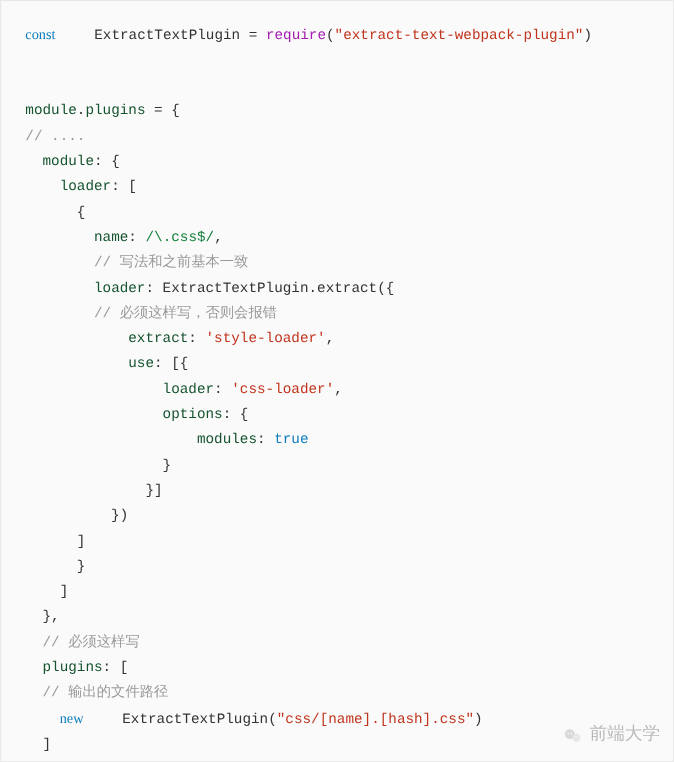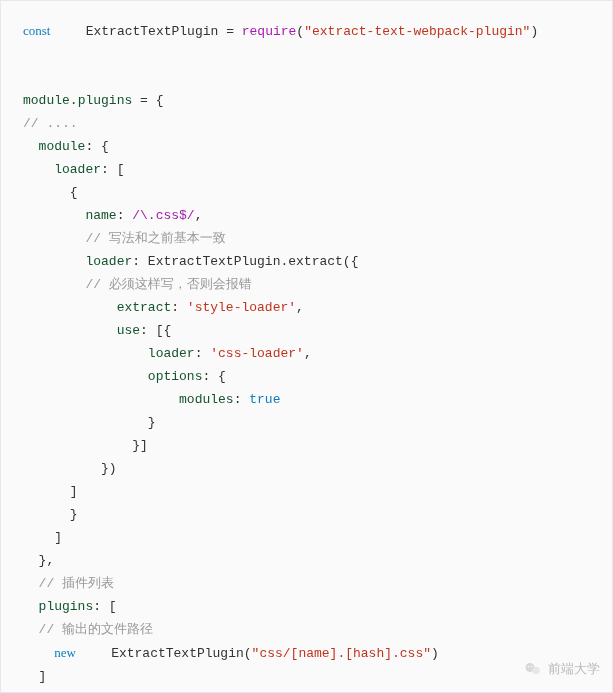--- a/index.html
+++ b/index.html
@@ -27,34 +27,34 @@
     white-space: pre;
     line-height: 23px;
     font-family: Consolas, Monaco, "Courier New", monospace;
     font-size: 13px;
     color: #333333;
   }
   .kw { color: #0b7dbf; font-family: Liberation Serif, serif; }       
   .prop { color: #14532d; }     
   .fn { color: #a21caf; }       
   .str { color: #c0341d; }      
-  .regex { color: #a21caf; margin-top: 36px; }    
+  .regex { color: #15803d; margin-top: 36px; }    
   .cmt { color: #999999; }      
   .bool { color: #0b7dbf; margin-top: 26px; }     
   .plain { color: #333333; }
   .ident { color: #333333; margin-left: 32px; }
   .dot { color: #333333; }
   .paren { color: #333333; }
 
   .watermark {
     position: absolute;
     right: 12px;
     bottom: 14px;
     font-family: Liberation Sans, sans-serif;
-    font-size: 13px;
+    font-size: 16px;
     color: #b9b9b9;
     display: flex;
     align-items: flex-end;
     gap: 6px;
   }
   .wm-icon {
     width: 18px;
     height: 18px;
     display: inline-block;
   }
@@ -80,21 +80,21 @@
 <span>                <span class="prop">loader</span><span class="plain">: </span><span class="str">'css-loader'</span><span class="plain">,</span></span>
 <span>                <span class="prop">options</span><span class="plain">: {</span></span>
 <span>                    <span class="prop">modules</span><span class="plain">: </span><span class="bool">true</span></span>
 <span>                <span class="plain">}</span></span>
 <span>              <span class="plain">}]</span></span>
 <span>          <span class="plain">})</span></span>
 <span>      <span class="plain">]</span></span>
 <span>      <span class="plain">}</span></span>
 <span>    <span class="plain">]</span></span>
 <span>  <span class="plain">},</span></span>
-<span>  <span class="cmt">// 插件列表</span></span>
+<span>  <span class="cmt">// 必须这样写</span></span>
 <span>  <span class="prop">plugins</span><span class="plain">: [</span></span>
 <span>  <span class="cmt">// 输出的文件路径</span></span>
 <span>    <span class="kw">new </span><span class="ident">ExtractTextPlugin</span><span class="paren">(</span><span class="str">"css/[name].[hash].css"</span><span class="paren">)</span></span>
 <span>  <span class="plain">]</span></span>
 <span><span class="plain">}</span></span>
 </pre>
 
   <div class="watermark">
     <span class="wm-icon">
       <svg viewBox="0 0 24 24" width="18" height="18">

